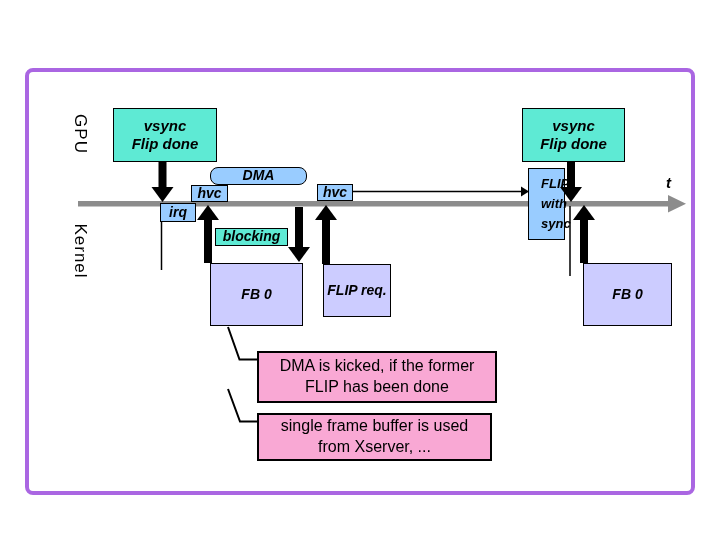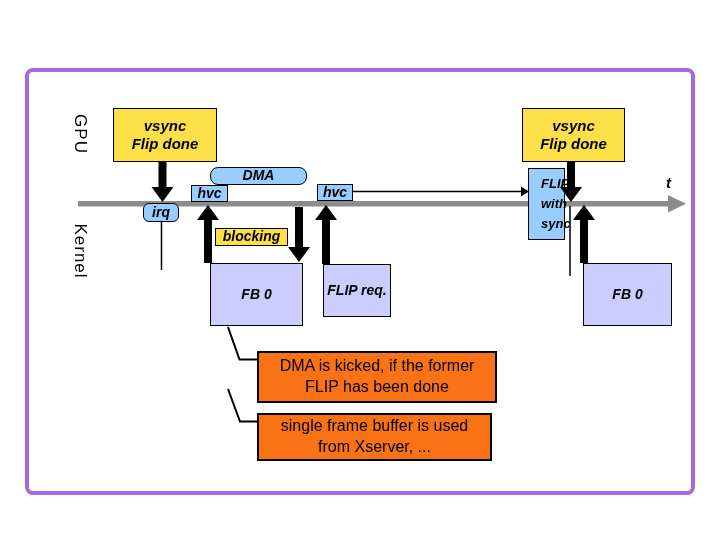--- a/index.html
+++ b/index.html
@@ -18,29 +18,29 @@
   #underlay { z-index:1; }
   #overlay  { z-index:3; }
   .box {
     position:absolute; box-sizing:border-box; z-index:2;
     border:1px solid #000; display:flex; align-items:center; justify-content:center;
     text-align:center; font-style:italic; font-weight:bold;
     white-space:pre-line; line-height:1.22;
   }
   .blue  { background:#99ccff; }
   .lav   { background:#ccccff; }
-  .white { background:#fde047; }
+  .white { background:#5eead4; }
   .lane {
     position:absolute; z-index:2; font-size:17px; font-weight:normal; font-style:normal;
     transform:translate(-50%,-50%) rotate(90deg); transform-origin:center;
     white-space:nowrap; letter-spacing:1px;
   }
   .note {
     position:absolute; box-sizing:border-box; z-index:2;
-    border:2px solid #000; background:#f97316;
+    border:2px solid #000; background:#f9a8d4;
     display:flex; align-items:center; justify-content:center;
     text-align:center; font-size:16px; line-height:1.3; white-space:pre-line;
   }
   .tlabel {
     position:absolute; z-index:2; font-size:15px; font-style:italic; font-weight:bold;
   }
 </style>
 </head>
 <body>
 
@@ -61,21 +61,21 @@
 
 <div class="box white" style="left:522px; top:108px; width:103px; height:54px; font-size:15px;">vsync
 Flip done</div>
 
 <div class="box blue" style="left:210px; top:167px; width:97px; height:18px; font-size:14px;border-radius:8px;">DMA</div>
 
 <div class="box blue" style="left:191px; top:185px; width:37px; height:17px; font-size:14px;">hvc</div>
 
 <div class="box blue" style="left:317px; top:184px; width:36px; height:17px; font-size:14px;">hvc</div>
 
-<div class="box blue" style="left:143px; top:203px; width:36px; height:19px; font-size:14px;border-radius:6px;">irq</div>
+<div class="box blue" style="left:160px; top:203px; width:36px; height:19px; font-size:14px;">irq</div>
 
 <div class="box white" style="left:215px; top:228px; width:73px; height:18px; font-size:14px;">blocking</div>
 
 <div class="box lav" style="left:210px; top:263px; width:93px; height:63px; font-size:14px;">FB 0</div>
 
 <div class="box lav" style="left:323px; top:264px; width:68px; height:53px; font-size:14px;">FLIP req.</div>
 
 <div class="box blue" style="left:528px; top:168px; width:37px; height:72px; font-size:13px; line-height:20px; justify-content:flex-start; text-align:left; padding-left:12px;">FLIP
 with
 sync</div>

